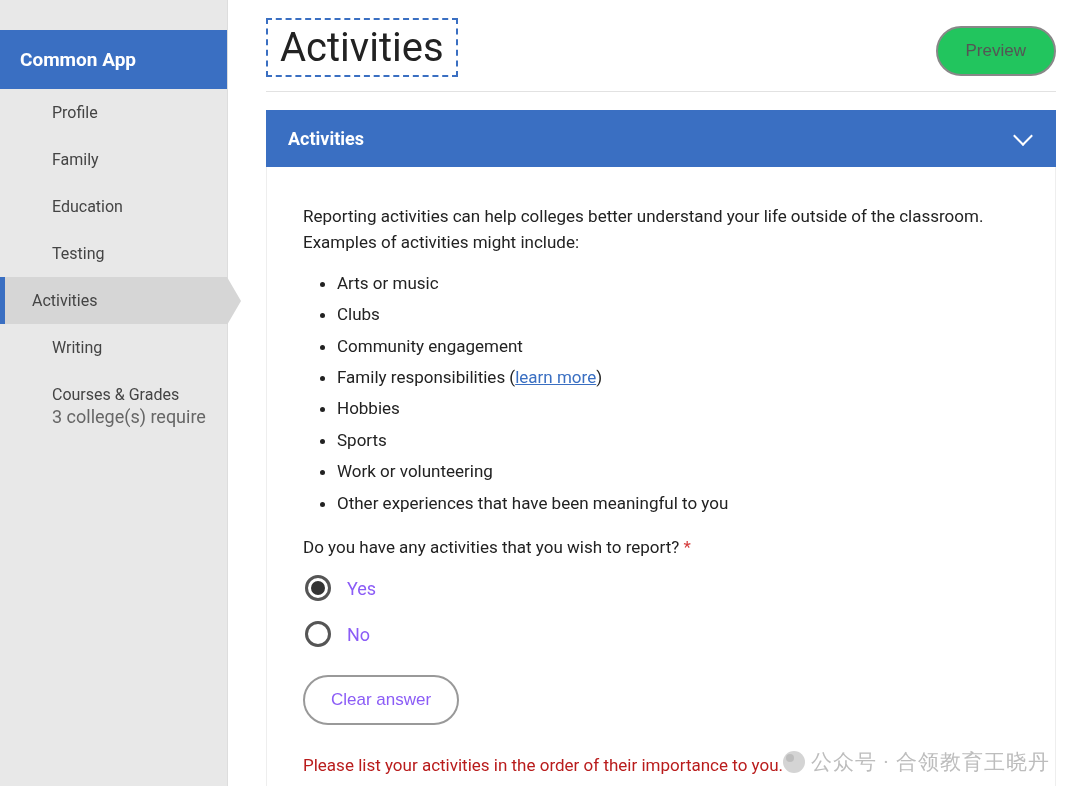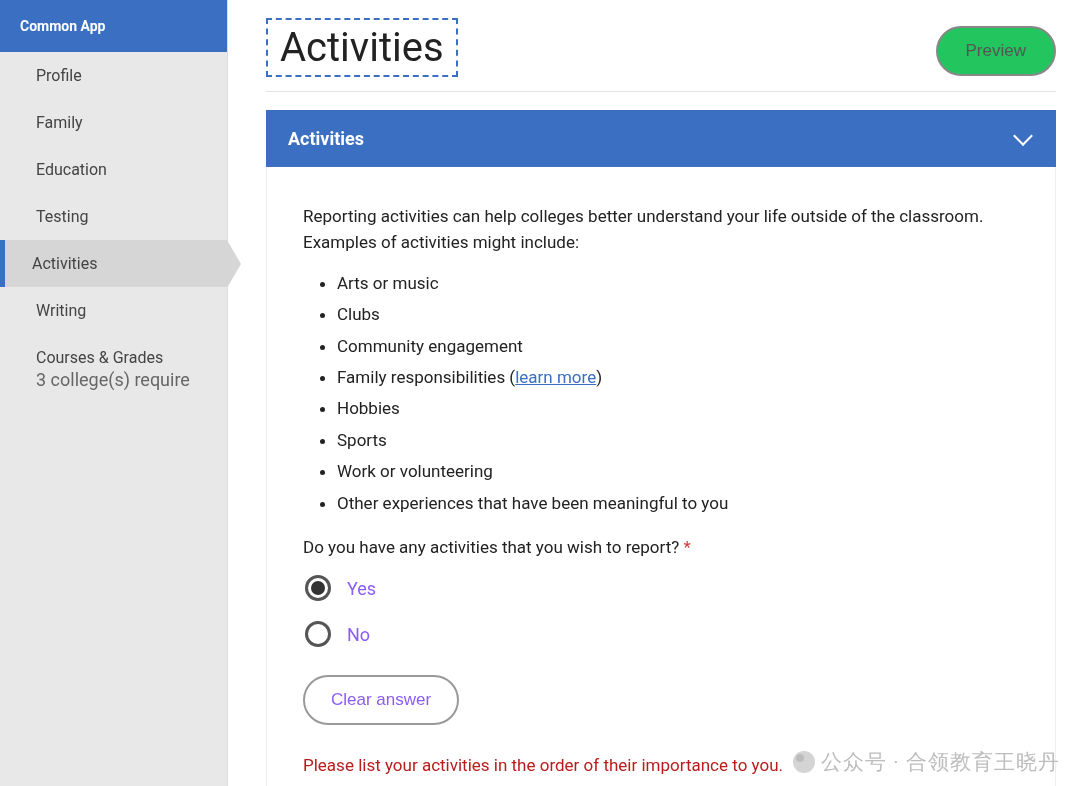--- a/index.html
+++ b/index.html
@@ -14,25 +14,26 @@
     .sidebar {
       width: 228px;
       background: #e8e8e8;
       border-right: 1px solid #ddd;
       flex-shrink: 0;
     }
     .sidebar-header {
       background: #3a6fc2;
       color: #fff;
       font-weight: 700;
-      font-size: 14px;
+      font-size: 19px;
       padding: 18px 20px;
+      margin-top: 30px;
     }
     .sidebar-item {
-      padding: 14px 20px 14px 36px;
+      padding: 14px 20px 14px 52px;
       color: #444;
       font-size: 16px;
       cursor: pointer;
       position: relative;
     }
     .sidebar-item.active {
       background: #d6d6d6;
       border-left: 5px solid #3a6fc2;
       padding-left: 27px;
       font-weight: 400;
@@ -153,21 +154,21 @@
       width: 14px; height: 14px; border-radius:50%; background:#333;
     }
     .radio-label { font-size: 18px; color:#8b5cf6; }
     .clear-btn {
       border: 2px solid #999; color:#8b5cf6; background:#fff;
       border-radius: 26px; padding: 13px 26px; font-size:17px;
       cursor:pointer; margin: 8px 0 30px 0;
     }
     .order-text { font-size: 17px; color:#b91c1c; }
     .watermark {
-      position: fixed; right: 20px; bottom: 10px;
+      position: fixed; right: 30px; bottom: 10px;
       color: #bdbdbd; font-size: 21px; letter-spacing: 1px;
       display:flex; align-items:center; gap:6px;
       pointer-events:none;
       margin-top:40px;
     }
     .wm-icon { width:22px; height:22px; border-radius:50%; background:#d4d4d4; position:relative; }
     .wm-icon::after { content:""; position:absolute; width:8px; height:8px; background:#bdbdbd; border-radius:50%; top:3px; left:3px; }
   </style>
 </head>
 <body>

